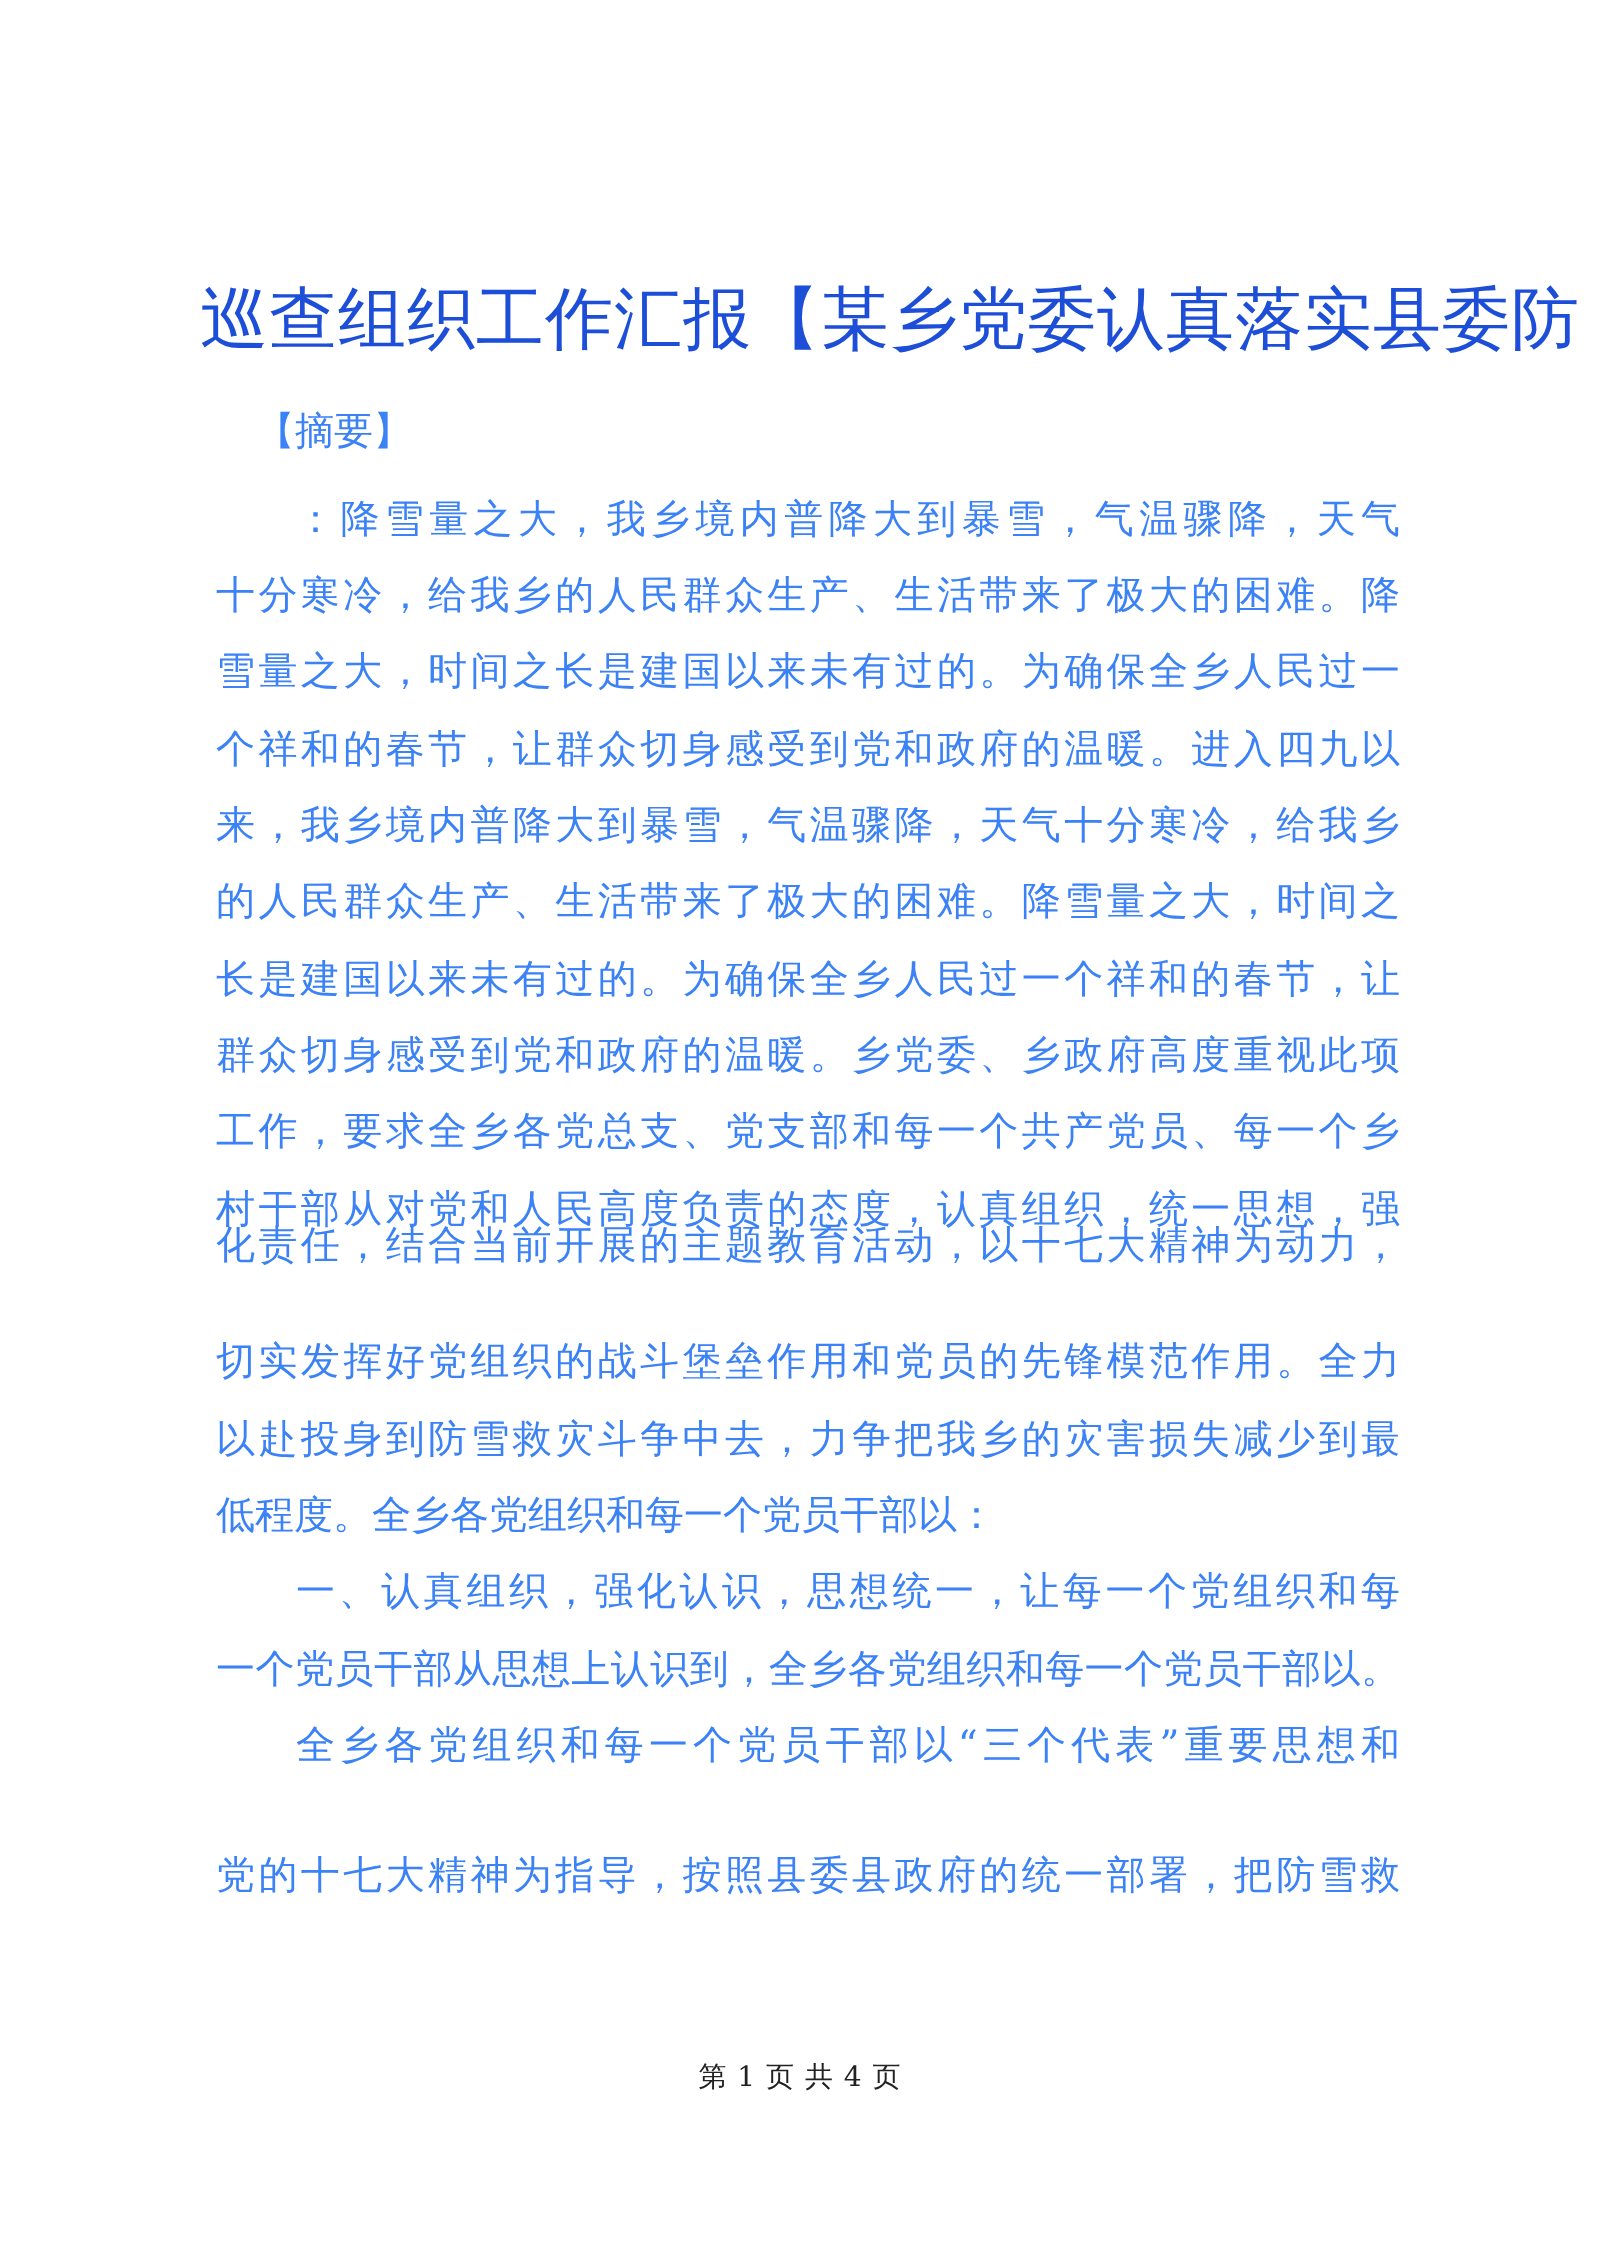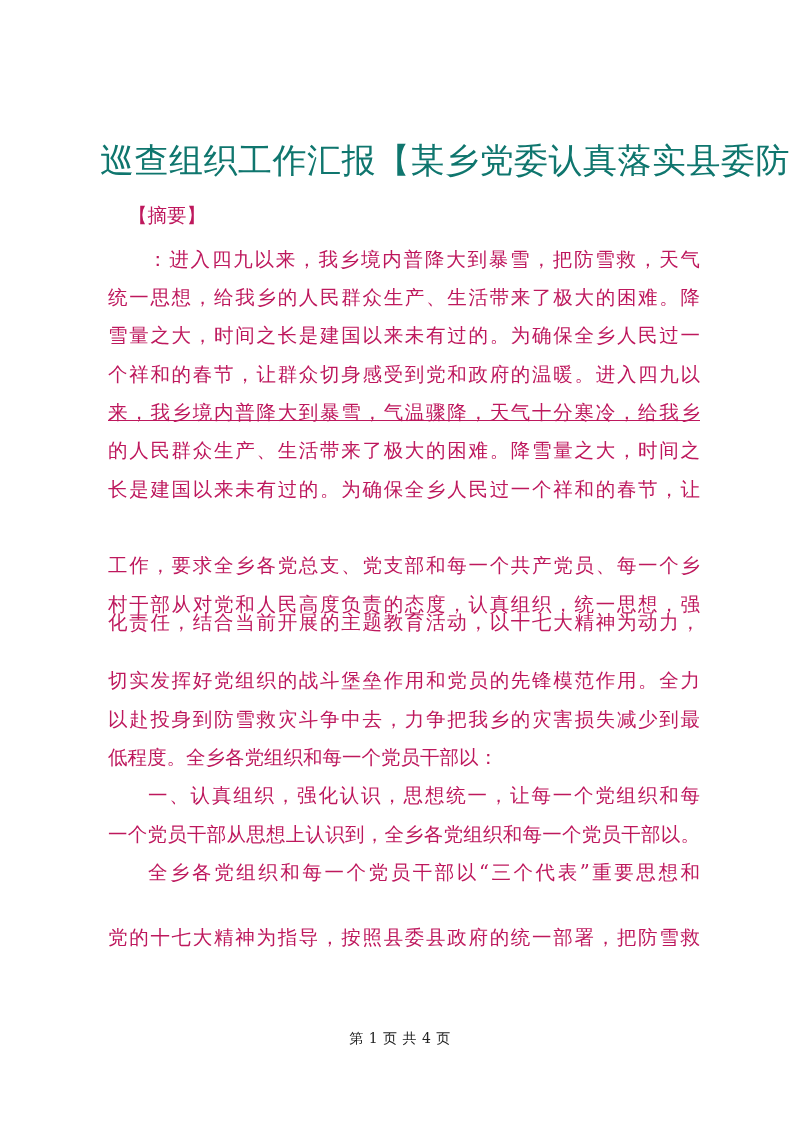--- a/index.html
+++ b/index.html
@@ -23,36 +23,36 @@
       background: #ffffff;
     }
     .title {
       position: absolute;
       left: 100px;
       width: 606px;
       text-align: center;
       font-family: "DejaVu Sans", "Liberation Sans", sans-serif;
       font-size: 34px;
       line-height: 48px;
-      color: #0f766e;
+      color: #1d4ed8;
       letter-spacing: 0.5px;
       white-space: nowrap;
     }
     .title.l1 { top: 136px; }
     .title.l2 { top: 181px; }
     .line {
       position: absolute;
       left: 108px;
       width: 592px;
       font-size: 19.5px;
       line-height: 26px;
       white-space: nowrap;
       text-align: justify;
       text-align-last: justify;
-      color: #be185d;
+      color: #3b82f6;
     }
     .line.last { text-align-last: left; }
     .line.indent { left: 148px; width: 552px; }
     .line.abstract-label { left: 128px; width: auto; text-align-last: left; }
     .footer {
       position: absolute;
       top: 1030px;
       left: 0;
       width: 800px;
       text-align: center;
@@ -63,27 +63,28 @@
   </style>
 </head>
 <body>
 
 <div class="page">
 
   <div class="title l1">巡查组织工作汇报【某乡党委认真落实县委防</div>
 
   <div class="line abstract-label" style="top:203px;">【摘要】</div>
 
-  <div class="line indent" style="top:247px;">：进入四九以来，我乡境内普降大到暴雪，把防雪救，天气</div>
-  <div class="line" style="top:285px;">统一思想，给我乡的人民群众生产、生活带来了极大的困难。降</div>
+  <div class="line indent" style="top:247px;">：降雪量之大，我乡境内普降大到暴雪，气温骤降，天气</div>
+  <div class="line" style="top:285px;">十分寒冷，给我乡的人民群众生产、生活带来了极大的困难。降</div>
   <div class="line" style="top:323px;">雪量之大，时间之长是建国以来未有过的。为确保全乡人民过一</div>
   <div class="line" style="top:362px;">个祥和的春节，让群众切身感受到党和政府的温暖。进入四九以</div>
-  <div class="line" style="top:400px;text-decoration:underline;">来，我乡境内普降大到暴雪，气温骤降，天气十分寒冷，给我乡</div>
+  <div class="line" style="top:400px;">来，我乡境内普降大到暴雪，气温骤降，天气十分寒冷，给我乡</div>
   <div class="line" style="top:438px;">的人民群众生产、生活带来了极大的困难。降雪量之大，时间之</div>
   <div class="line" style="top:477px;">长是建国以来未有过的。为确保全乡人民过一个祥和的春节，让</div>
+  <div class="line" style="top:515px;">群众切身感受到党和政府的温暖。乡党委、乡政府高度重视此项</div>
   <div class="line" style="top:553px;">工作，要求全乡各党总支、党支部和每一个共产党员、每一个乡</div>
   <div class="line" style="top:592px;">村干部从对党和人民高度负责的态度，认真组织，统一思想，强</div>
   <div class="line" style="top:610px;">化责任，结合当前开展的主题教育活动，以十七大精神为动力，</div>
   <div class="line" style="top:707px;">以赴投身到防雪救灾斗争中去，力争把我乡的灾害损失减少到最</div>
   <div class="line" style="top:668px;">切实发挥好党组织的战斗堡垒作用和党员的先锋模范作用。全力</div>
   <div class="line last" style="top:745px;">低程度。全乡各党组织和每一个党员干部以：</div>
 
   <div class="line indent" style="top:783px;">一、认真组织，强化认识，思想统一，让每一个党组织和每</div>
   <div class="line" style="top:822px;">一个党员干部从思想上认识到，全乡各党组织和每一个党员干部以。</div>
 

